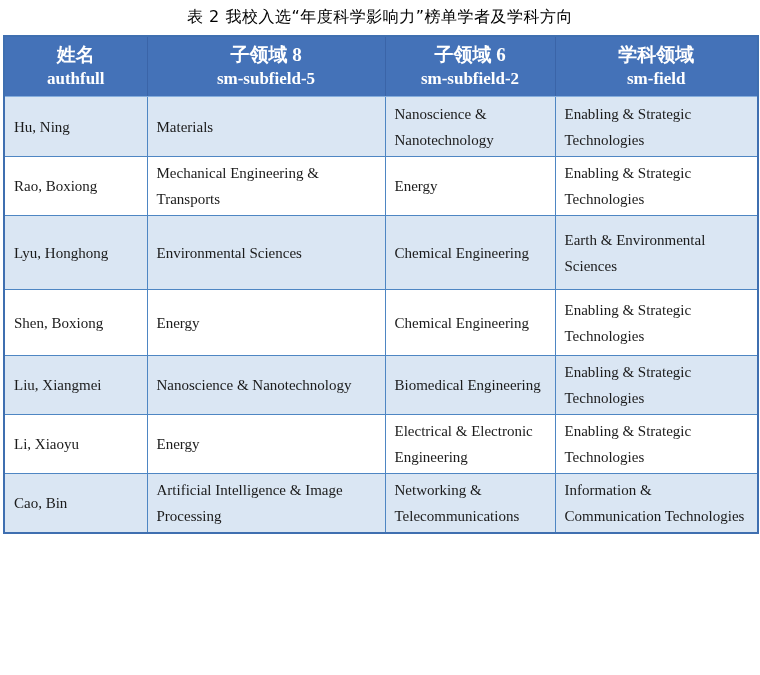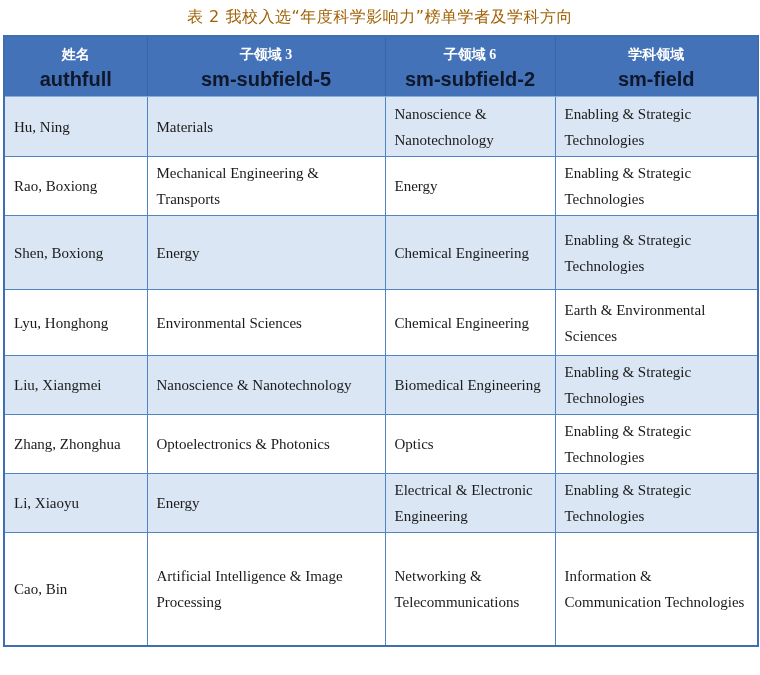--- a/index.html
+++ b/index.html
@@ -17,21 +17,21 @@
     height: 675px;
     box-sizing: border-box;
   }
   .doc-title {
     height: 35px;
     box-sizing: border-box;
     padding-top: 7px;
     text-align: center;
     font-family: "DejaVu Sans", sans-serif;
     font-size: 16px;
-    color: #a16207;
+    color: #000000;
     letter-spacing: 0.5px;
     white-space: nowrap;
   }
   table.scholar-table {
     border-collapse: collapse;
     table-layout: fixed;
     width: 754px;
     margin-left: 3px;
     border: 2px solid #3f6fb0;
   }
@@ -44,29 +44,29 @@
     color: #ffffff;
     border: 1px solid #3a64a8;
     border-bottom: 1px solid #86aedd;
     height: 53px;
     padding: 3px 4px;
     text-align: center;
     vertical-align: middle;
     font-weight: bold;
   }
   .th-zh {
-    font-size: 14px;
+    font-size: 19px;
     line-height: 24px;
     color: #ffffff;
   }
   .th-en {
-    font-size: 20px;
+    font-size: 17px;
     line-height: 24px;
-    color: #0f172a;
-    font-family: Liberation Sans, sans-serif;
+    color: #ffffff;
+    font-family: Liberation Serif, serif;
   }
   tbody td {
     border: 1px solid #4e86c3;
     padding: 3px 9px;
     vertical-align: middle;
     text-align: left;
     font-size: 15px;
     line-height: 26px;
     word-wrap: break-word;
   }
@@ -96,21 +96,21 @@
         <col class="c3">
         <col class="c4">
     </colgroup>
     <thead>
       <tr>
         <th>
           <div class="th-zh">姓名</div>
           <div class="th-en">authfull</div>
         </th>
         <th>
-          <div class="th-zh">子领域 3</div>
+          <div class="th-zh">子领域 8</div>
           <div class="th-en">sm-subfield-5</div>
         </th>
         <th>
           <div class="th-zh">子领域 6</div>
           <div class="th-en">sm-subfield-2</div>
         </th>
         <th>
           <div class="th-zh">学科领域</div>
           <div class="th-en">sm-field</div>
         </th>
@@ -123,41 +123,35 @@
           <td>Nanoscience &amp; Nanotechnology</td>
           <td>Enabling &amp; Strategic Technologies</td>
         </tr>
         <tr>
           <td>Rao, Boxiong</td>
           <td>Mechanical Engineering &amp; Transports</td>
           <td>Energy</td>
           <td>Enabling &amp; Strategic Technologies</td>
         </tr>
         <tr>
+          <td>Lyu, Honghong</td>
+          <td>Environmental Sciences</td>
+          <td>Chemical Engineering</td>
+          <td>Earth &amp; Environmental Sciences</td>
+        </tr>
+        <tr>
           <td>Shen, Boxiong</td>
           <td>Energy</td>
           <td>Chemical Engineering</td>
           <td>Enabling &amp; Strategic Technologies</td>
         </tr>
         <tr>
-          <td>Lyu, Honghong</td>
-          <td>Environmental Sciences</td>
-          <td>Chemical Engineering</td>
-          <td>Earth &amp; Environmental Sciences</td>
-        </tr>
-        <tr>
           <td>Liu, Xiangmei</td>
           <td>Nanoscience &amp; Nanotechnology</td>
           <td>Biomedical Engineering</td>
-          <td>Enabling &amp; Strategic Technologies</td>
-        </tr>
-        <tr>
-          <td>Zhang, Zhonghua</td>
-          <td>Optoelectronics &amp; Photonics</td>
-          <td>Optics</td>
           <td>Enabling &amp; Strategic Technologies</td>
         </tr>
         <tr>
           <td>Li, Xiaoyu</td>
           <td>Energy</td>
           <td>Electrical &amp; Electronic Engineering</td>
           <td>Enabling &amp; Strategic Technologies</td>
         </tr>
         <tr>
           <td>Cao, Bin</td>

